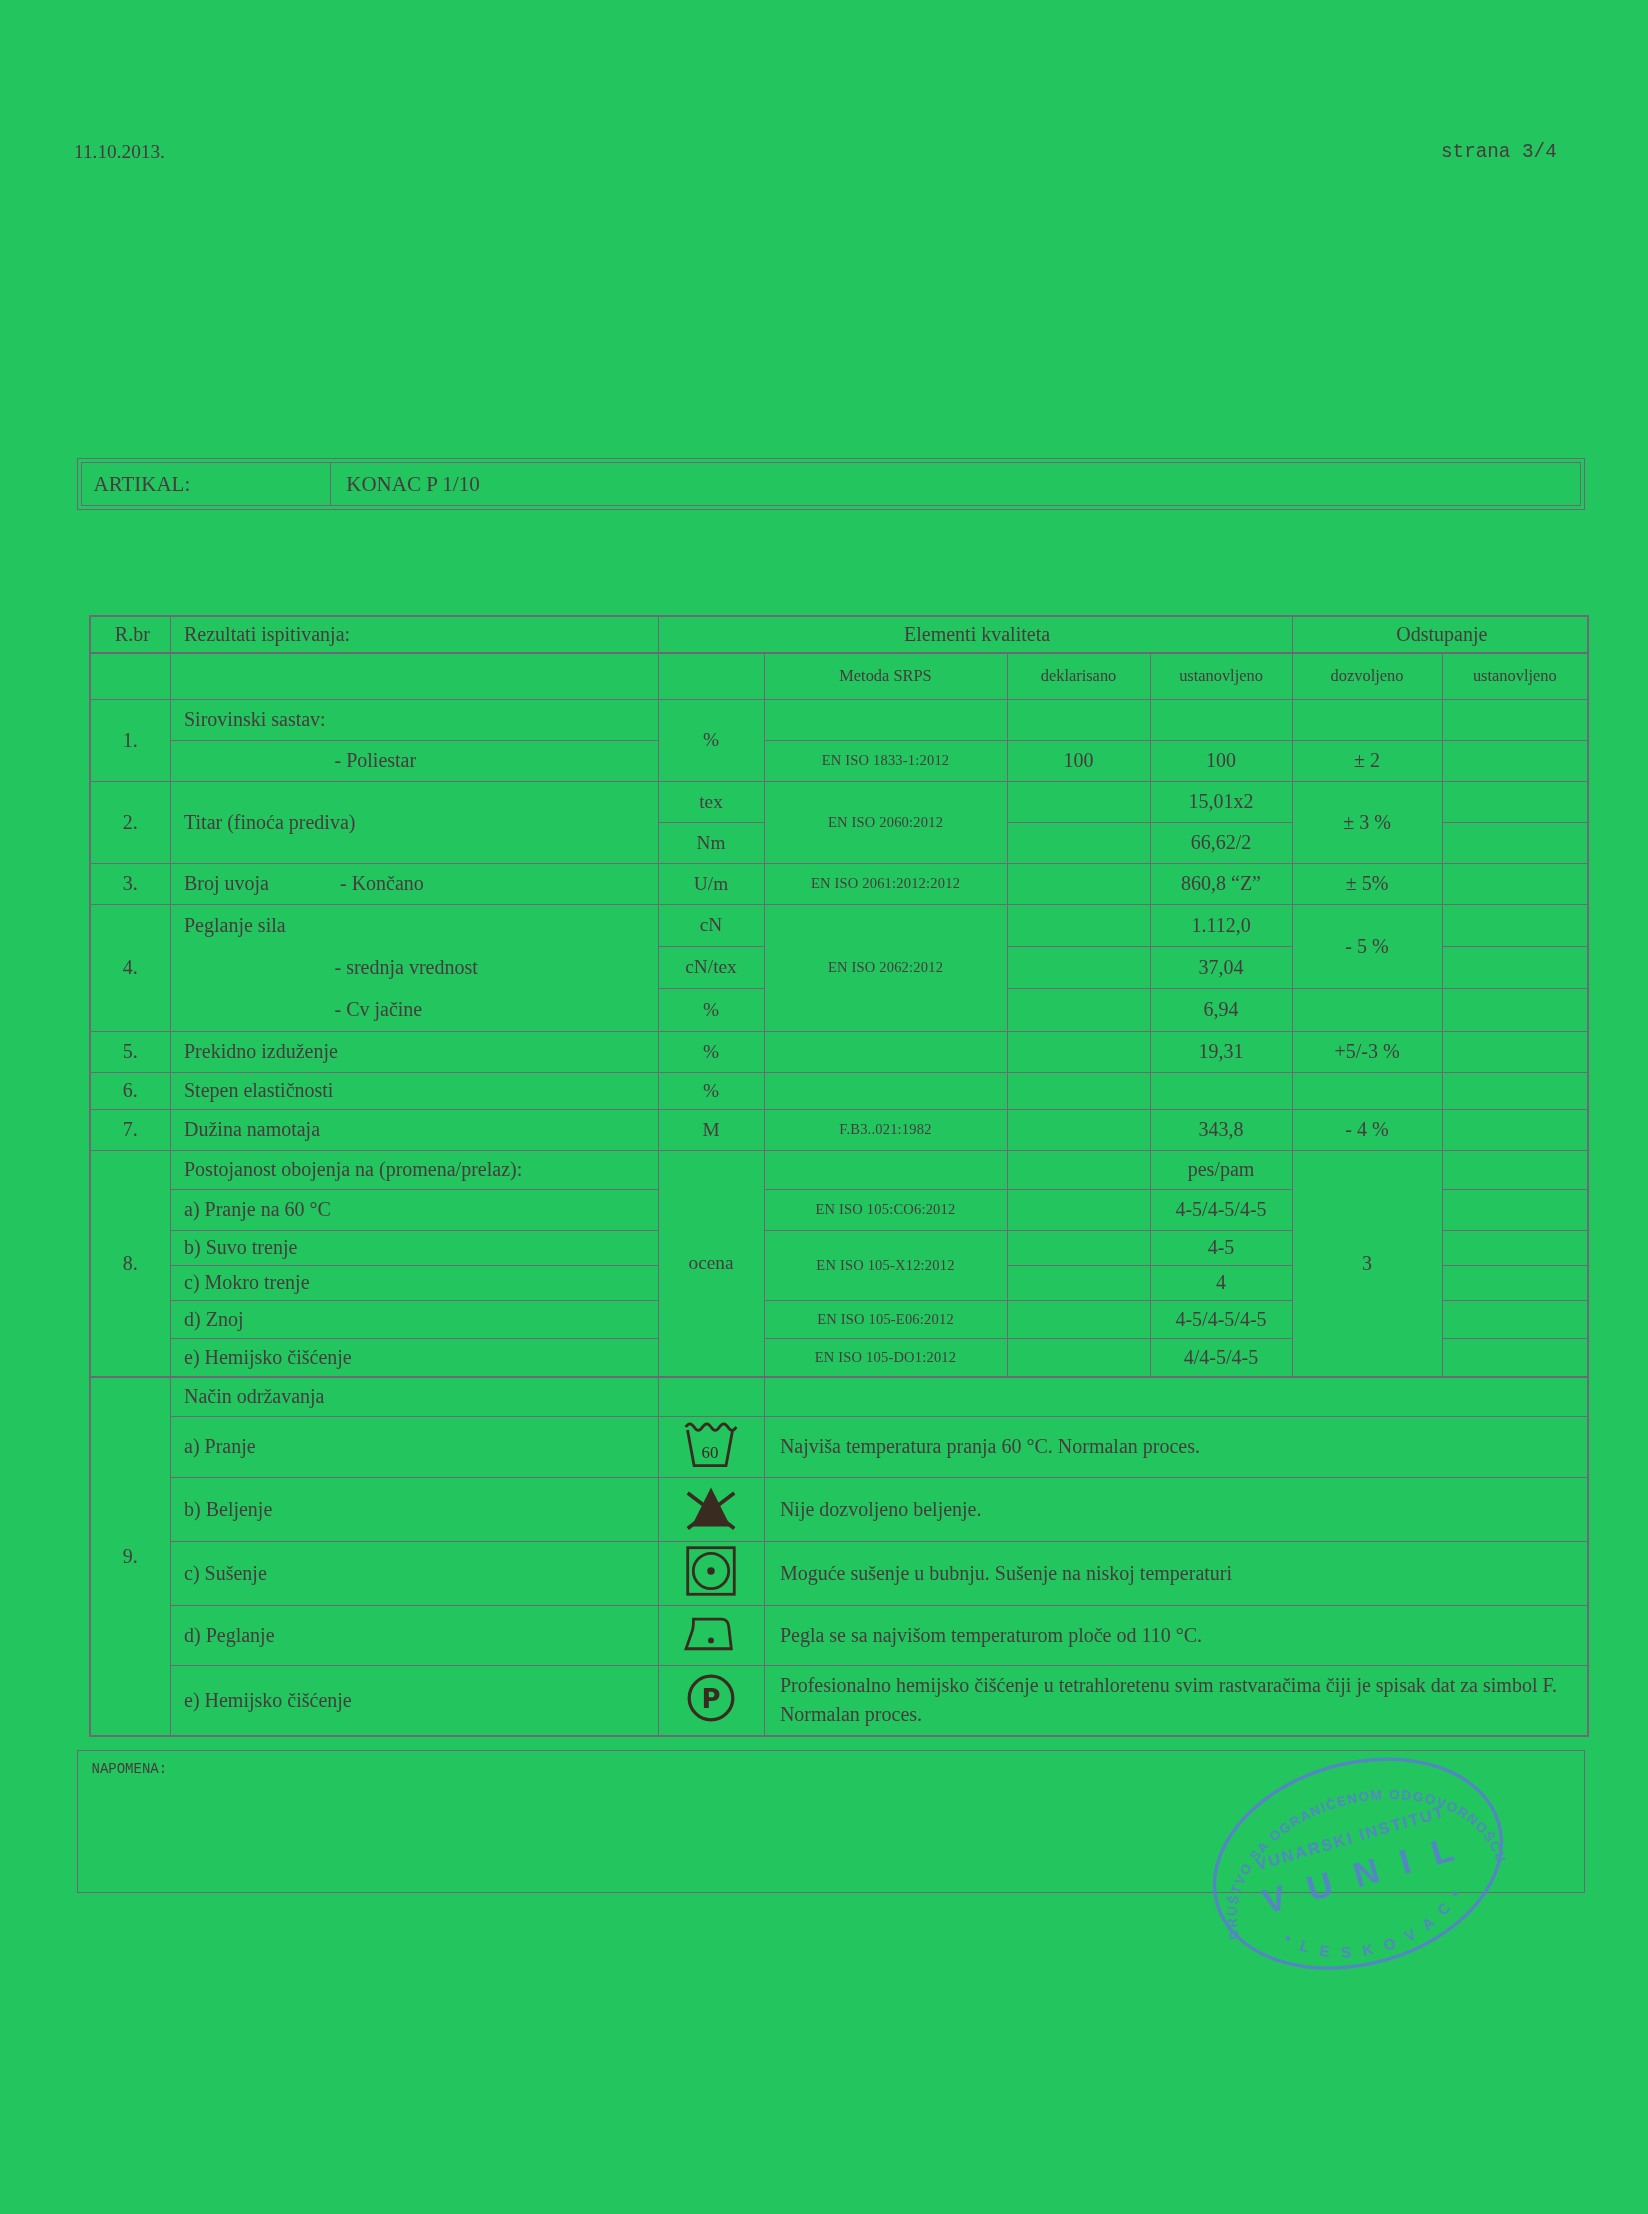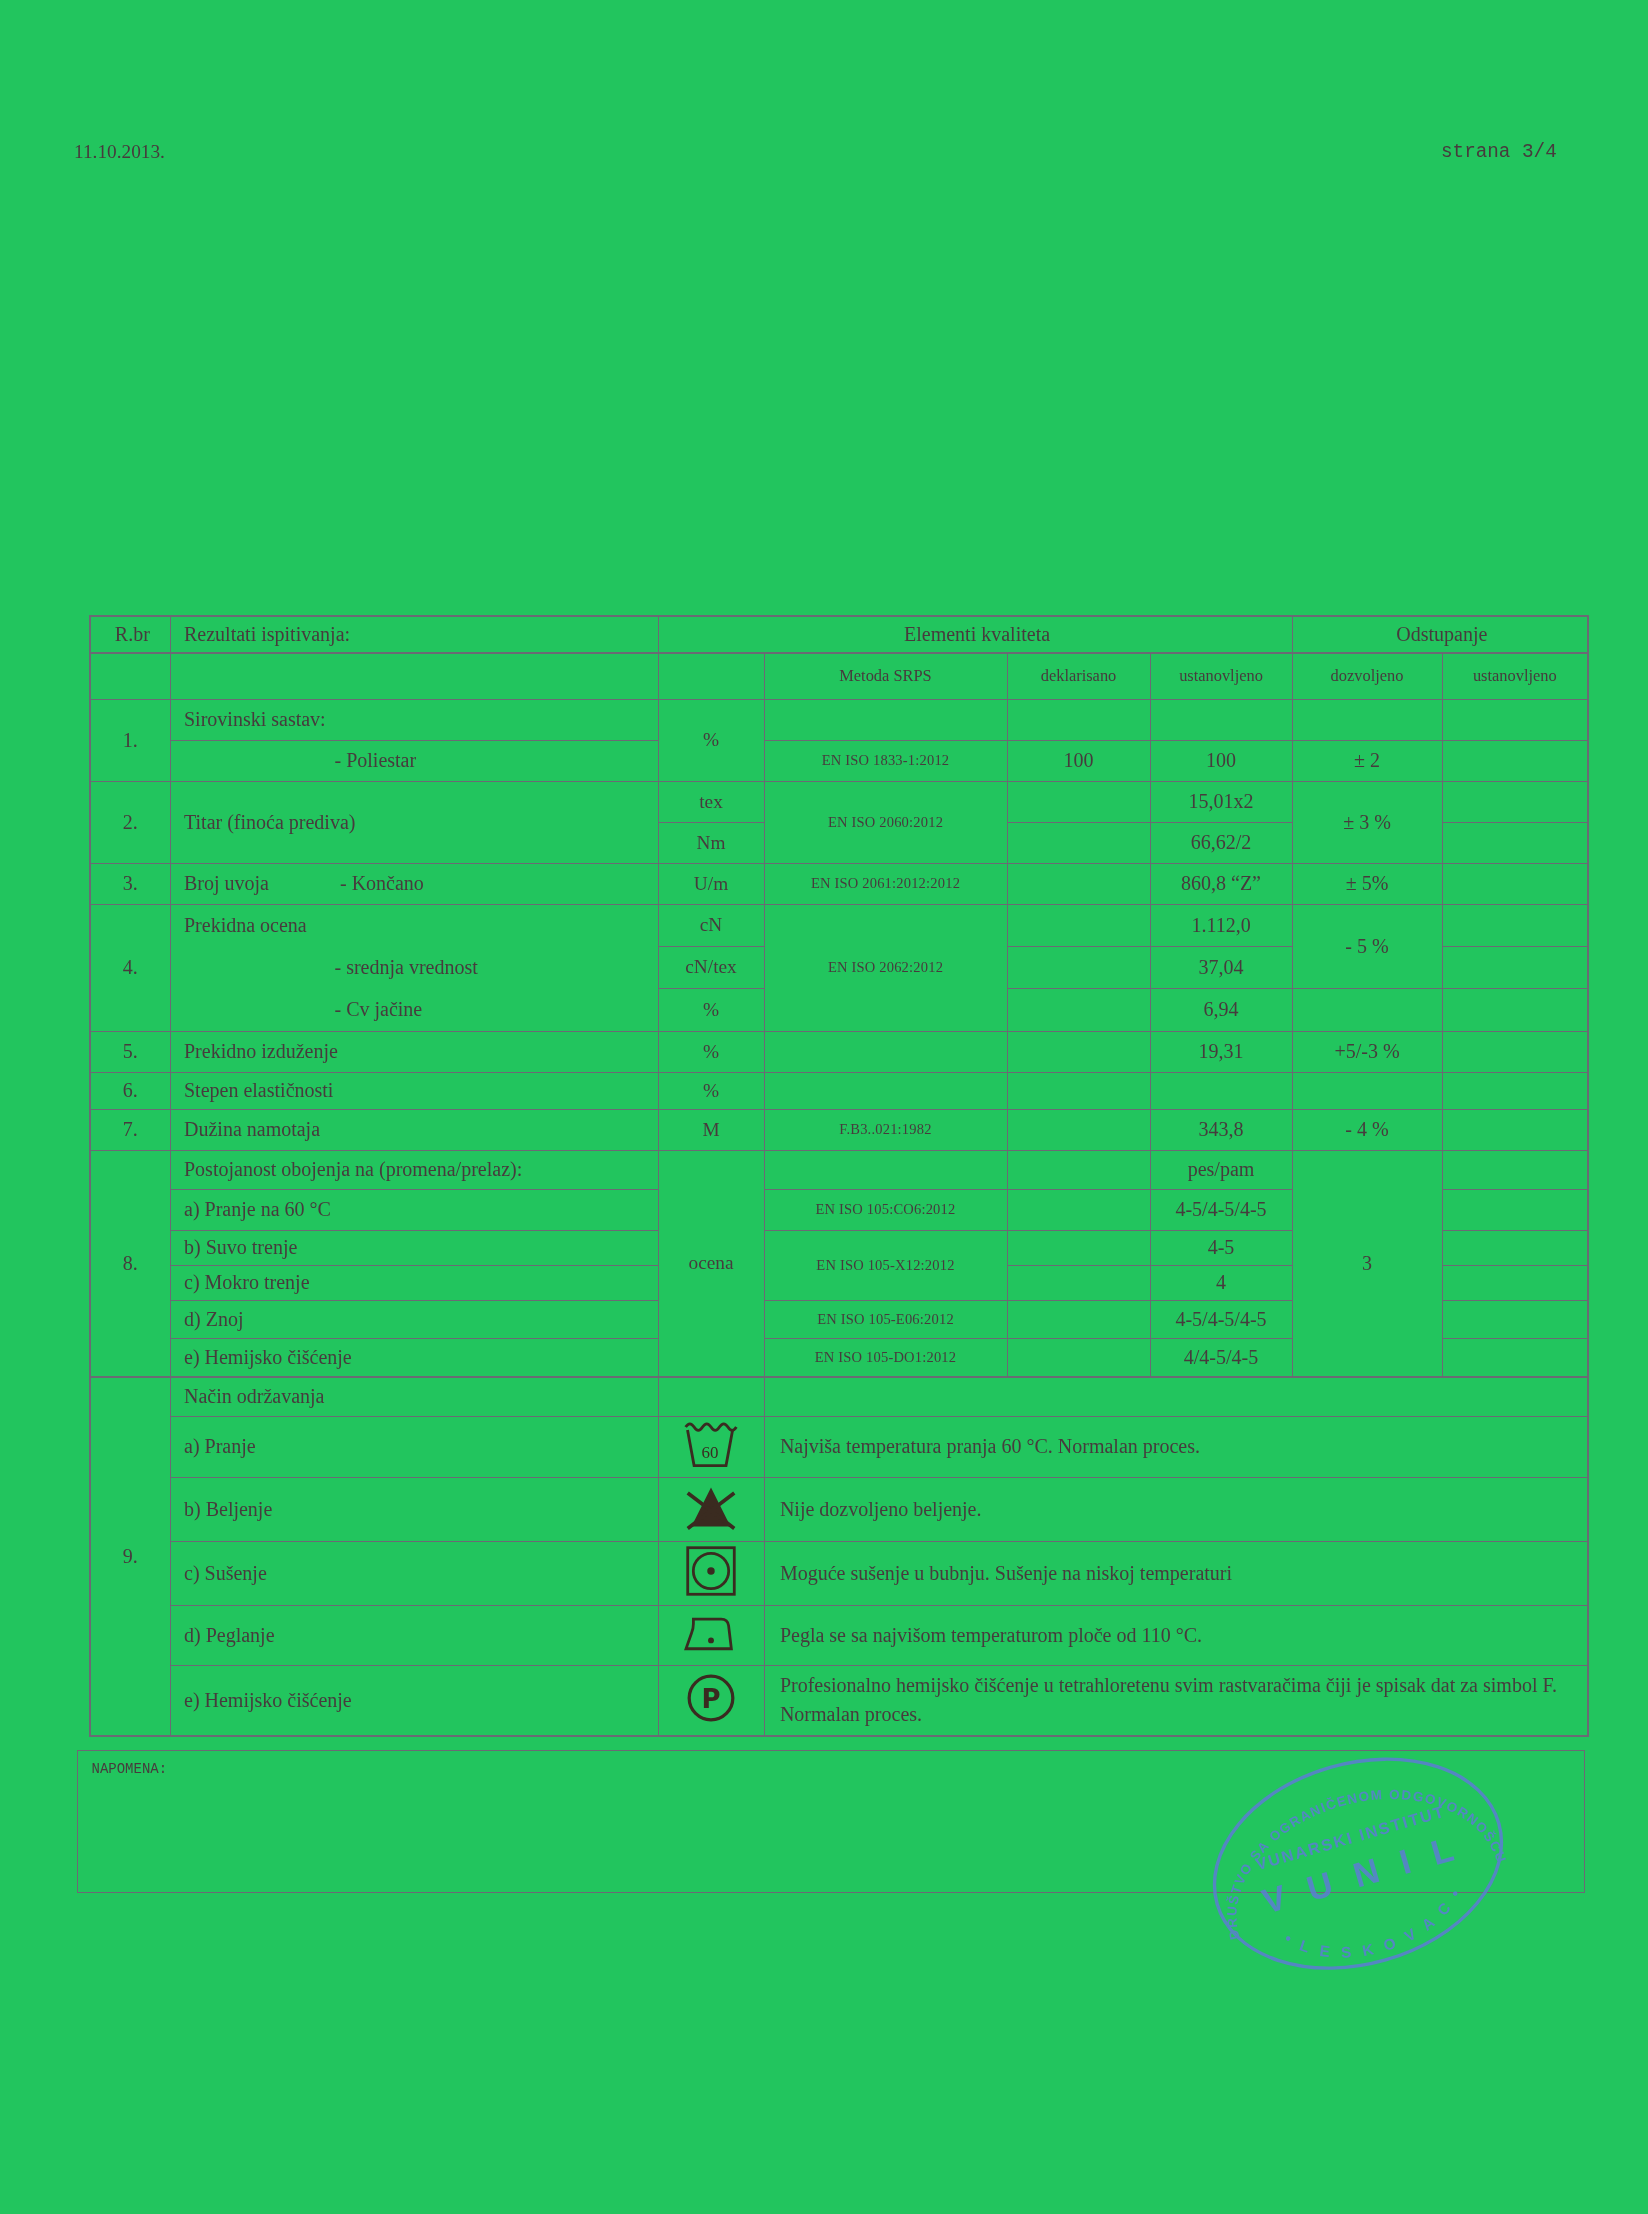--- a/index.html
+++ b/index.html
@@ -51,20 +51,26 @@
   .stamp text, .stamp textPath { fill:#5b7fd0; font-family:"Liberation Sans", sans-serif; }
 </style>
 </head>
 <body>
 
 <div class="page">
 
   <div class="doc-date">11.10.2013.</div>
   <div class="page-indicator">strana 3/4</div>
 
+  <div class="artikal-box">
+    <div class="artikal-inner">
+      <div class="artikal-label">ARTIKAL:</div>
+      <div class="artikal-value">KONAC P 1/10</div>
+    </div>
+  </div>
 
   <table class="main-table">
     <colgroup>
       <col style="width:80px">
         <col style="width:488px">
         <col style="width:106px">
         <col style="width:243px">
       <col style="width:143px">
         <col style="width:142px">
         <col style="width:150px">
@@ -134,21 +140,21 @@
       <td class="met">EN ISO 2061:2012:2012</td>
       <td></td>
       <td class="val">860,8 “Z”</td>
       <td class="val">± 5%</td>
       <td></td>
     </tr>
 
     <tr style="height:42px">
       <td class="rbr" rowspan="3">4.</td>
       <td rowspan="3" style="padding:0">
-        <div class="r4line">Prekidna ocena</div>
+        <div class="r4line">Peglanje sila</div>
         <div class="r4line indent">- srednja vrednost</div>
         <div class="r4line indent">- Cv jačine</div>
       </td>
       <td class="unit">cN</td>
       <td class="met" rowspan="3">EN ISO 2062:2012</td>
       <td></td>
       <td class="val">1.112,0</td>
       <td class="val" rowspan="2">- 5 %</td>
       <td></td>
     </tr>

